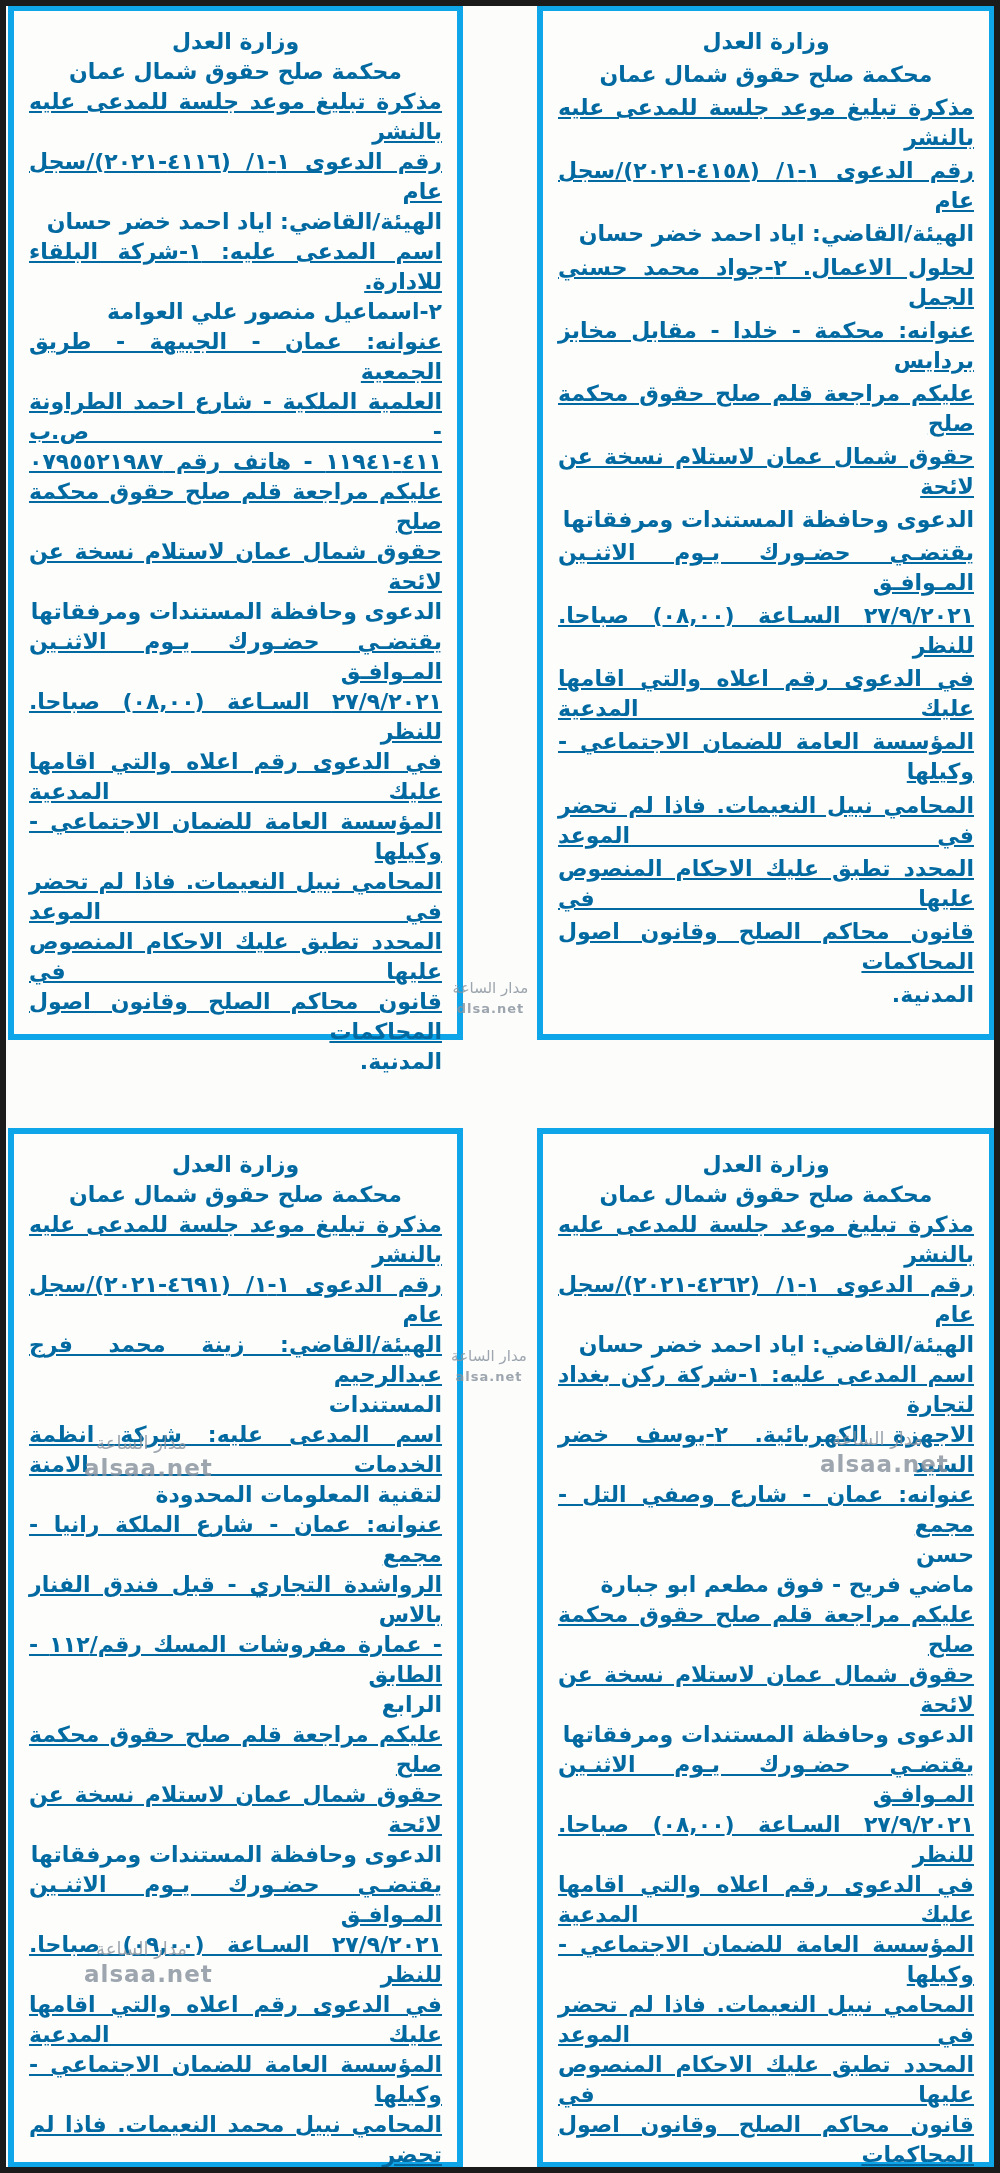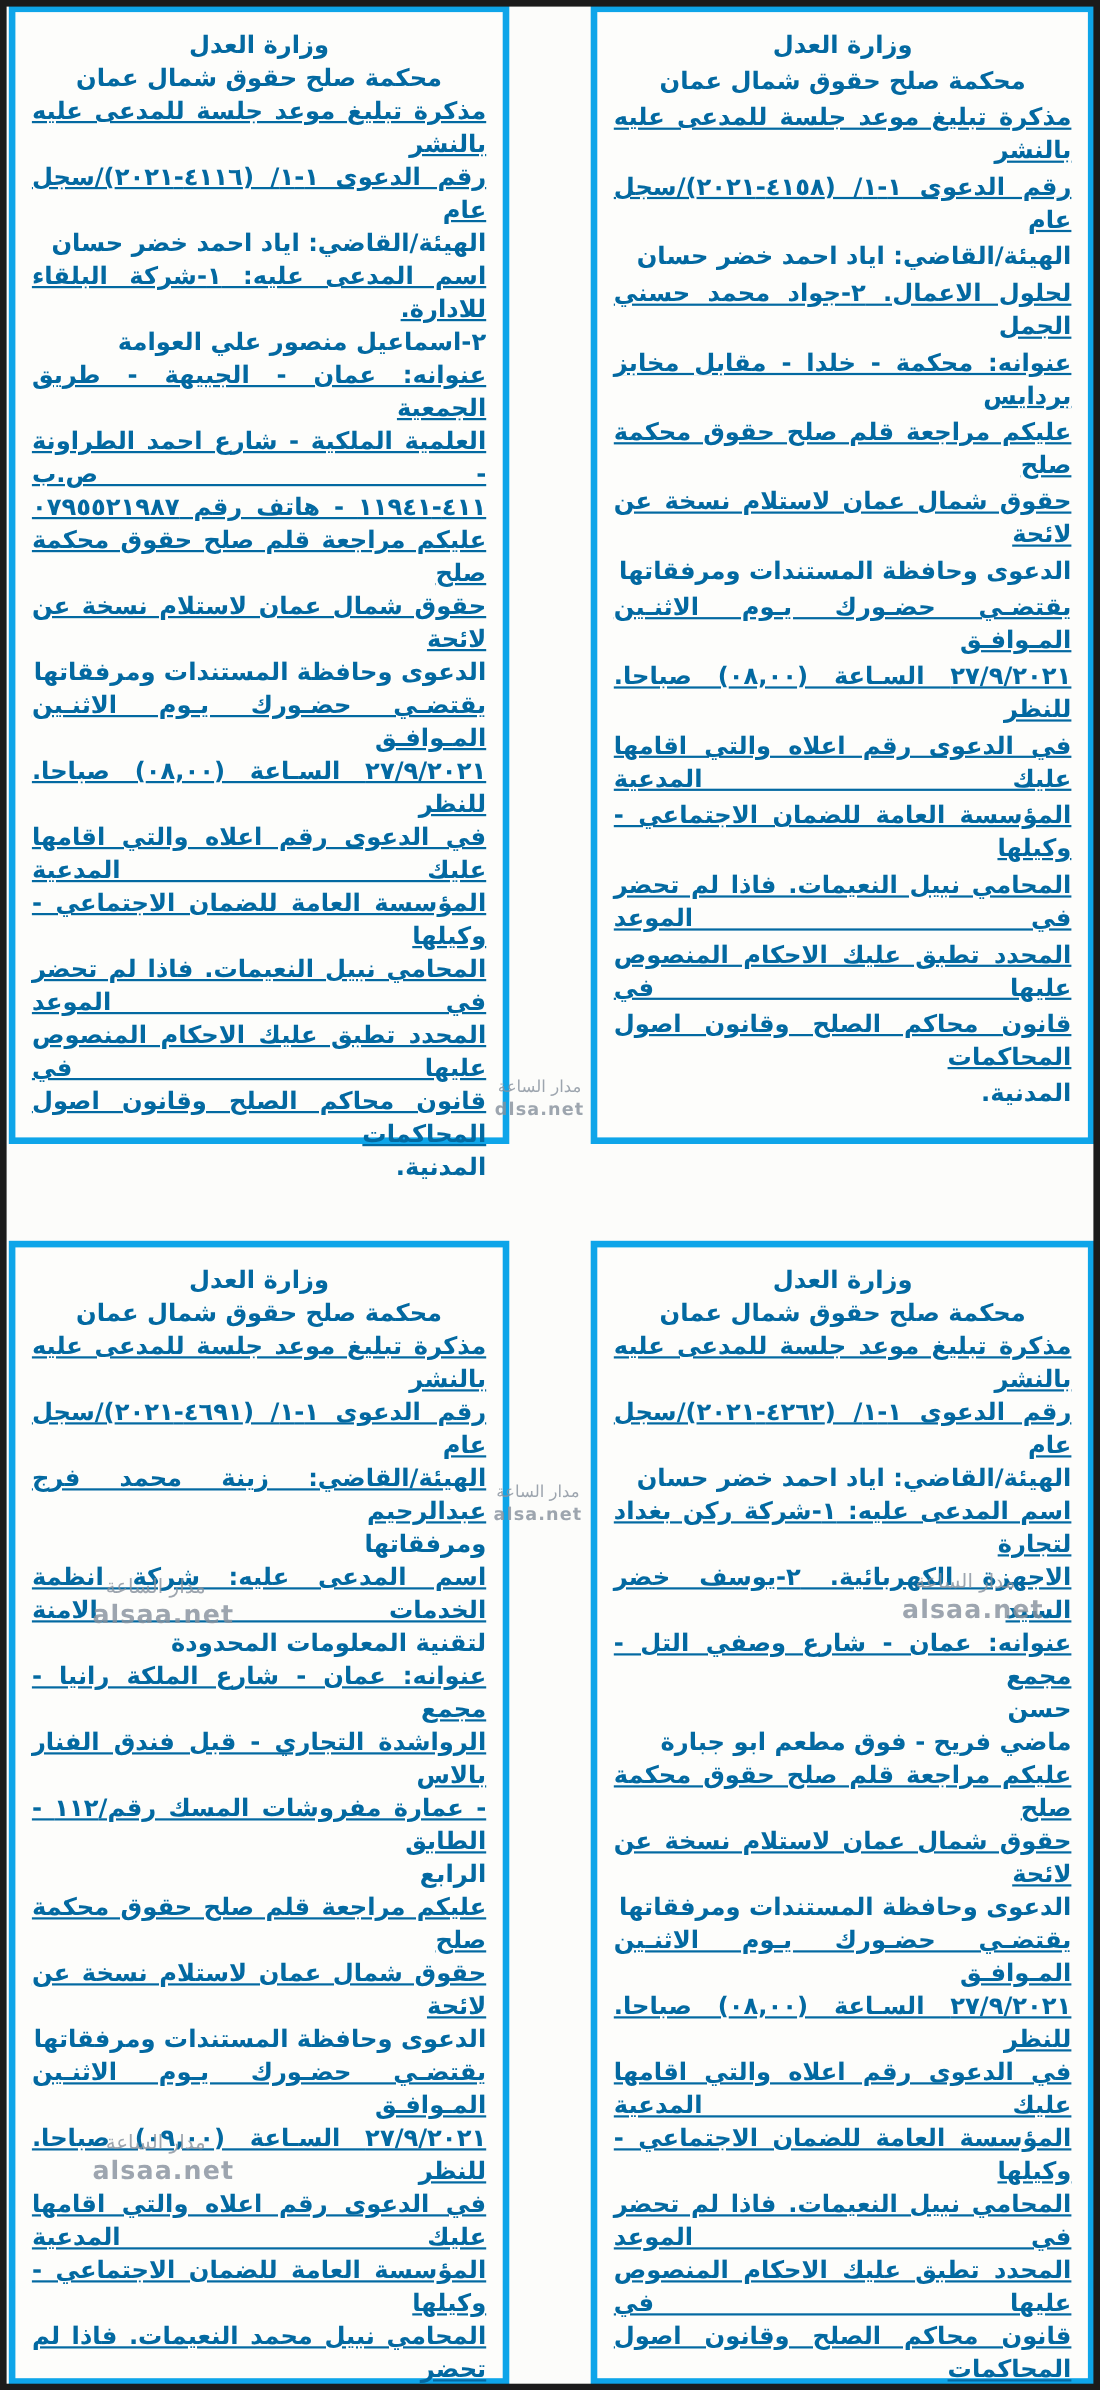--- a/index.html
+++ b/index.html
@@ -15,21 +15,21 @@
   .n3{left:8px;  top:1128px; width:455px;height:1040px;}
   .n4{left:537px;top:1128px; width:458px;height:1040px;}
   .line{font-size:22px;font-weight:700;line-height:30px;}
   .line.c{text-align:center;}
   .line.j{text-align:justify;text-align-last:justify;text-decoration:underline;}
   .line.r{}
   .wm{position:absolute;z-index:4;text-align:center;color:rgba(136,145,158,0.82);pointer-events:none;}
   .wm .ar{display:block;direction:rtl;margin-top:39px;}
   .wm .en{display:block;direction:ltr;letter-spacing:1px;}
   .wm-small .ar{font-size:15px;line-height:22px;}
-  .wm-small .en{font-size:16px;font-weight:700;line-height:20px;}
+  .wm-small .en{font-size:13px;font-weight:700;line-height:20px;}
   .wm-large .ar{font-size:18px;line-height:24px;}
   .wm-large .en{font-size:23px;font-weight:700;line-height:26px;}
   .w1{left:428px;top:938px; width:125px;}
   .w2{left:424px;top:1306px;width:130px;}
   .w3{left:84px; top:1392px;width:115px;}
   .w4{left:84px; top:1898px;width:115px;}
   .w5{left:820px;top:1388px;width:115px;}
 </style>
 </head>
 <body>
@@ -80,21 +80,21 @@
       <div class="line j">قانون محاكم الصلح وقانون اصول المحاكمات</div>
       <div class="line r">المدنية.</div>
     </section>
 
   <section class="notice n3">
       <div class="line c">وزارة العدل</div>
       <div class="line c">محكمة صلح حقوق شمال عمان</div>
       <div class="line j">مذكرة تبليغ موعد جلسة للمدعى عليه بالنشر</div>
       <div class="line j">رقم الدعوى ١-١/ (٤٦٩١-٢٠٢١)/سجل عام</div>
       <div class="line j">الهيئة/القاضي: زينة محمد فرج عبدالرحيم</div>
-      <div class="line r">ومرفقاتها</div>
+      <div class="line r">المستندات</div>
       <div class="line j">اسم المدعى عليه: شركة انظمة الخدمات الامنة</div>
       <div class="line r">لتقنية المعلومات المحدودة</div>
       <div class="line j">عنوانه: عمان - شارع الملكة رانيا - مجمع</div>
       <div class="line j">الرواشدة التجاري - قبل فندق الفنار بالاس</div>
       <div class="line j">- عمارة مفروشات المسك رقم/١١٢ - الطابق</div>
       <div class="line r">الرابع</div>
       <div class="line j">عليكم مراجعة قلم صلح حقوق محكمة صلح</div>
       <div class="line j">حقوق شمال عمان لاستلام نسخة عن لائحة</div>
       <div class="line r">الدعوى وحافظة المستندات ومرفقاتها</div>
       <div class="line j">يقتضـي حضـورك يـوم الاثنـين المـوافـق</div>

